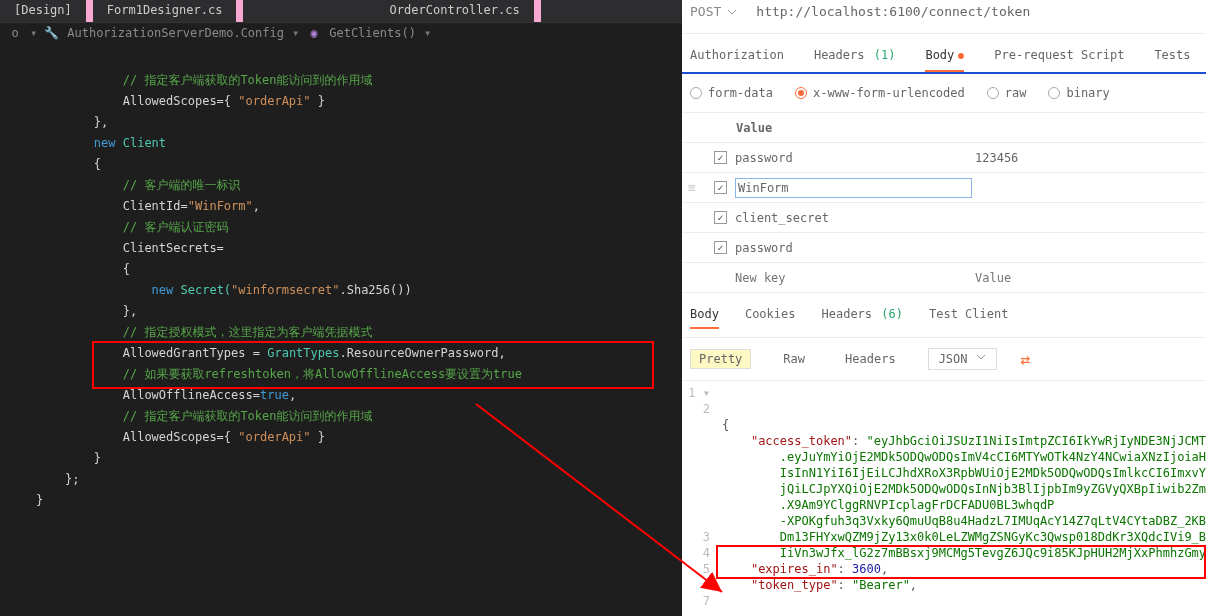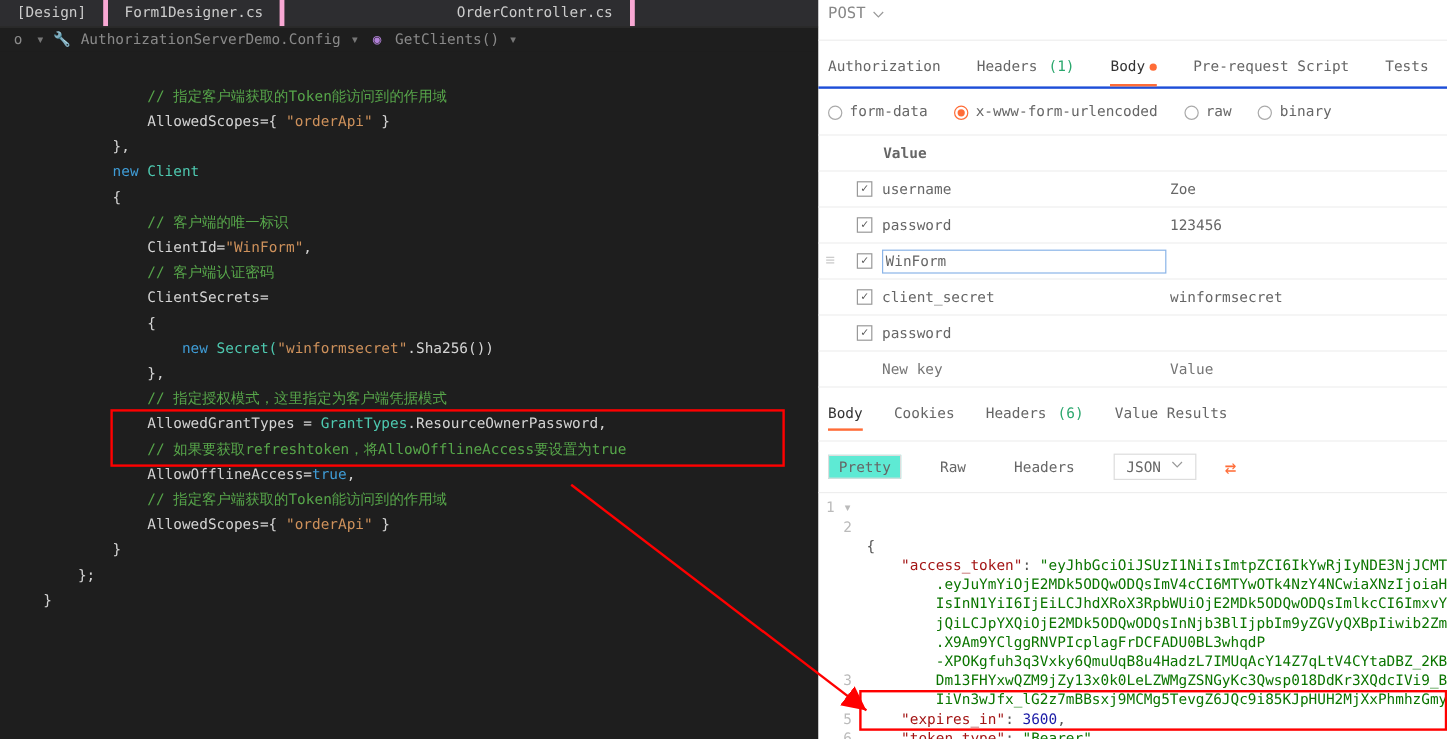--- a/index.html
+++ b/index.html
@@ -1,20 +1,20 @@
 <!DOCTYPE html>
 <html><head>
 <meta charset="utf-8">
 <style>
 * { margin:0; padding:0; box-sizing:border-box; font-family:Consolas,'Microsoft YaHei',monospace; }
 body { width:1206px; height:616px; display:flex; overflow:hidden; position:relative; }
 
 .vs { width:682px; height:616px; background:#1e1e1e; color:#d4d4d4; display:flex; flex-direction:column; }
 .tabbar { display:flex; background:#2d2d30; height:22px; font-size:12px; overflow:hidden; }
-.tabbar .tab { padding:3px 14px 0; border-right:4px solid #f9a8d4; color:#ccc; }
+.tabbar .tab { padding:3px 14px 0; border-right:7px solid #f9a8d4; color:#ccc; }
 .tabbar .tab.active { background:#000000; color:#fff;margin-top:25px; }
 .breadcrumb { display:flex; align-items:center; background:#1e1e1e; color:#8a8a8a; font-size:12px; padding:3px 8px; gap:8px; border-top:1px solid #333; }
 .breadcrumb .sep{color:#777}
 .breadcrumb .icon{width:14px;height:14px;display:inline-flex;align-items:center;justify-content:center}
 .breadcrumb .yellow{color:#d0b84f}
 .code { flex:1; background:#1e1e1e; font-size:12px; line-height:21px; padding:6px 0 0 36px; position:relative; overflow:hidden; white-space:pre; }
 .cmt{color:#57a64a}
 .kw{color:#3f9cd6}
 .str{color:#ce915b}
 .ty{color:#4ec9b0}
@@ -25,21 +25,21 @@
 .pm-top{display:flex;align-items:center;padding:0 0 10px 8px;gap:19px;border-bottom:1px solid #eee}
 .method{display:flex;align-items:center;gap:6px;color:#888;font-size:13px;padding:4px 0}
 .method svg{width:10px;height:10px}
 .url{color:#666;font-size:13px}
 .tabs{display:flex;gap:30px;padding:14px 8px 0;border-bottom:2px solid #1d4ed8}
 .tabs .t{padding-bottom:8px;color:#666;cursor:pointer}
 .tabs .t.act{color:#333;border-bottom:2px solid #ff6c37;font-weight:500}
 .dot-o{display:inline-block;width:6px;height:6px;border-radius:50%;background:#ff6c37;margin-left:4px;vertical-align:middle}
 .count{color:#2aa76d;margin-left:2px}
 .bodytype{display:flex;gap:22px;padding:12px 8px}
-.radio{display:flex;align-items:flex-end;gap:6px}
+.radio{display:flex;align-items:center;gap:6px}
 .rdot{width:12px;height:12px;border:1px solid #aaa;border-radius:50%;display:inline-flex;align-items:center;justify-content:center}
 .rdot.sel{border-color:#ff6c37}
 .rdot.sel::after{content:"";width:6px;height:6px;border-radius:50%;background:#ff6c37}
 .kvtable{border-top:1px solid #eee}
 .kvrow{display:grid;grid-template-columns:26px 18px 240px 1fr;border-bottom:1px solid #eee;height:30px;align-items:center;padding:0 6px}
 .kvrow.hdr{color:#888;font-weight:600;grid-template-columns:44px 240px 1fr}
 .chk{width:13px;height:13px;border:1px solid #999;display:inline-flex;align-items:center;justify-content:center}
 .chk.on::after{content:"✓";color:#555;font-size:10px}
 .kvrow.hdr .cell{padding-left:4px}
 .cell{padding-left:3px;color:#666}
@@ -111,20 +111,21 @@
 </div>
 
 <div class="pm">
   <div class="pm-top">
     <div class="method">
         <span>POST</span>
         <svg viewBox="0 0 10 10">
           <path d="M1 3l4 4 4-4" fill="none" stroke="#999"></path>
         </svg>
       </div>
+    <div class="url">http://localhost:6100/connect/token</div>
   </div>
   <div class="tabs">
     <div class="t">Authorization</div>
     <div class="t"><span>Headers</span> <span class="count">(1)</span></div>
     <div class="t act"><span>Body</span><span class="dot-o"></span></div>
     <div class="t">Pre-request Script</div>
     <div class="t">Tests</div>
   </div>
   <div class="bodytype">
     <div class="radio">
@@ -145,61 +146,54 @@
       </div>
   </div>
   <div class="kvtable">
     <div class="kvrow hdr">
         <div></div>
         <div class="cell">Value</div>
       </div>
     <div class="kvrow">
         <div></div>
         <span class="chk on"></span>
-        <div class="cell"><input value="username" style=""></div>
-        <div class="cell"><input value="Zoe" style=""></div>
-      </div>
-    <div class="kvrow">
-        <div></div>
-        <span class="chk on"></span>
         <div class="cell"><input value="password" style=""></div>
         <div class="cell"><input value="123456" style=""></div>
       </div>
     <div class="kvrow">
         <span class="hamb">≡</span>
         <span class="chk on"></span>
         <div class="cell"><input style="border: 1px solid rgb(138, 180, 232); padding: 2px;" value="WinForm"></div>
       </div>
     <div class="kvrow">
         <div></div>
         <span class="chk on"></span>
         <div class="cell"><input value="client_secret" style=""></div>
-        <div class="cell"><input value="winformsecret" style=""></div>
       </div>
     <div class="kvrow">
         <div></div>
         <span class="chk on"></span>
         <div class="cell"><input value="password" style=""></div>
       </div>
     <div class="kvrow new">
         <div></div>
         <div></div>
         <div class="cell"><input placeholder="New key" style=""></div>
         <div class="cell"><input placeholder="Value" style=""></div>
       </div>
   </div>
   <div class="resp">
     <div class="rtabs">
       <div class="t act">Body</div>
       <div class="t">Cookies</div>
       <div class="t"><span>Headers</span> <span class="count">(6)</span></div>
-      <div class="t">Value Results</div>
+      <div class="t">Test Client</div>
     </div>
     <div class="rctl">
-      <div class="btn" style="background:#5eead4;border:1px solid #ddd">Pretty</div>
+      <div class="btn" style="background:#fef9c3;border:1px solid #ddd">Pretty</div>
       <div class="btn">Raw</div>
       <div class="btn">Headers</div>
       <div class="sel">
           <span>JSON</span>
           <svg width="10" height="10" viewBox="0 0 10 10">
             <path d="M1 3l4 4 4-4" fill="none" stroke="#999"></path>
           </svg>
         </div>
       <div class="wrap">⇄</div>
     </div>

